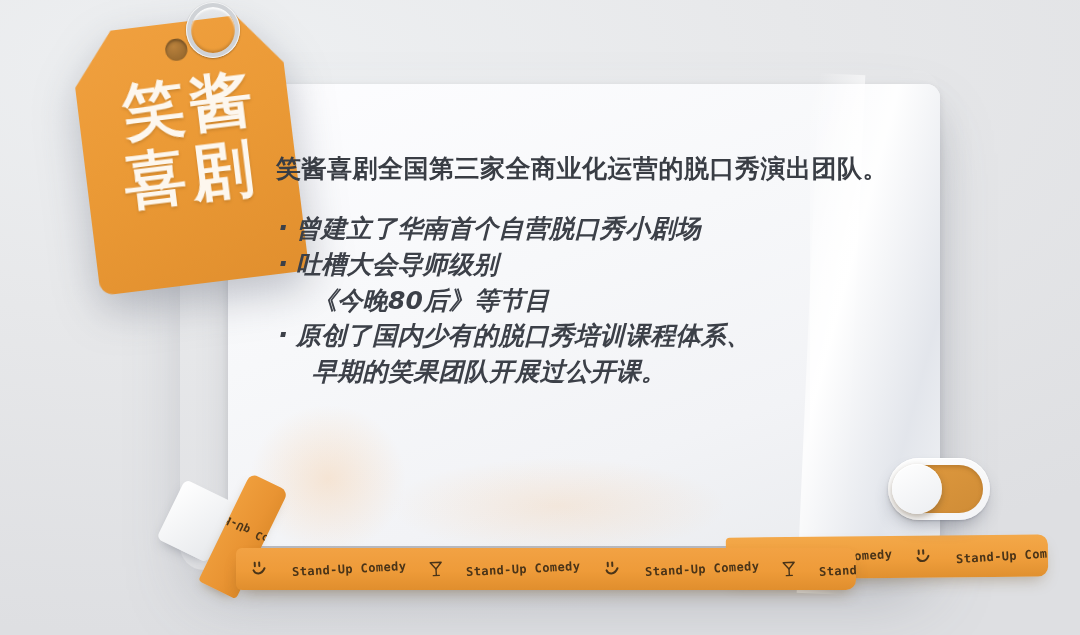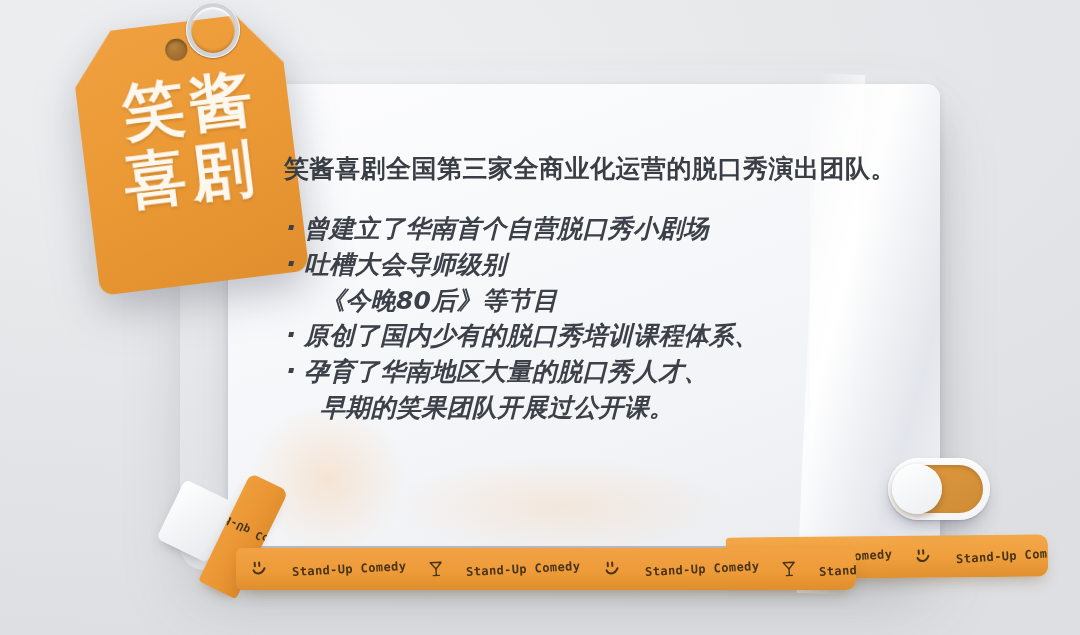--- a/index.html
+++ b/index.html
@@ -105,21 +105,20 @@
     content:"";position:absolute;left:-5px;top:-5px;right:-5px;bottom:-5px;
     border-radius:50%;
     border:1px solid rgba(255,255,255,.75);
   }
 
   
   .content{
     position:absolute;left:276px;top:152px;width:660px;
     color:#40444b;
     font-family:"DejaVu Sans","Liberation Sans",sans-serif;
-    margin-left:8px;
   }
   .headline{
     font-size:25px;font-weight:700;letter-spacing:.5px;
     color:#393d44;
     white-space:nowrap;
   }
   .bullets{margin:26px 0 0 0;padding:0;list-style:none;}
   .bullets li{
     font-size:25px;font-weight:700;letter-spacing:.3px;
     color:#3c4048;
@@ -255,21 +254,20 @@
   </div>
   <div class="ring"></div>
 
   <div class="content">
     <div class="headline" id="headline"><span>笑酱喜剧全国</span><span class="hl hl-tall">第三家</span><span>全商业化运营的脱口秀演出团队。</span></div>
     <ul class="bullets" id="bullets">
         <li><span>曾建立了华南</span><span class="hl">首个自营脱口秀小剧场</span></li>
         <li><span class="hl">吐槽大会</span><span>导师级别</span></li>
         <li class="cont"><span>《今晚80后》等节目</span></li>
         <li><span>原创了国内少有的</span><span class="hl">脱口秀培训</span><span>课程体系、</span></li>
-        <li><span>孕育了华南地区大量的脱口秀人才、</span></li>
         <li class="cont"><span>早期的笑果团队开展过</span><span class="hl">公开</span><span>课。</span></li>
       </ul>
   </div>
 
   <div class="ribbon-tail-under"></div>
   <div class="ribbon-tail">
     <div class="tail-text">Stand-Up Comedy</div>
   </div>
 
   <div class="ribbon-right">

